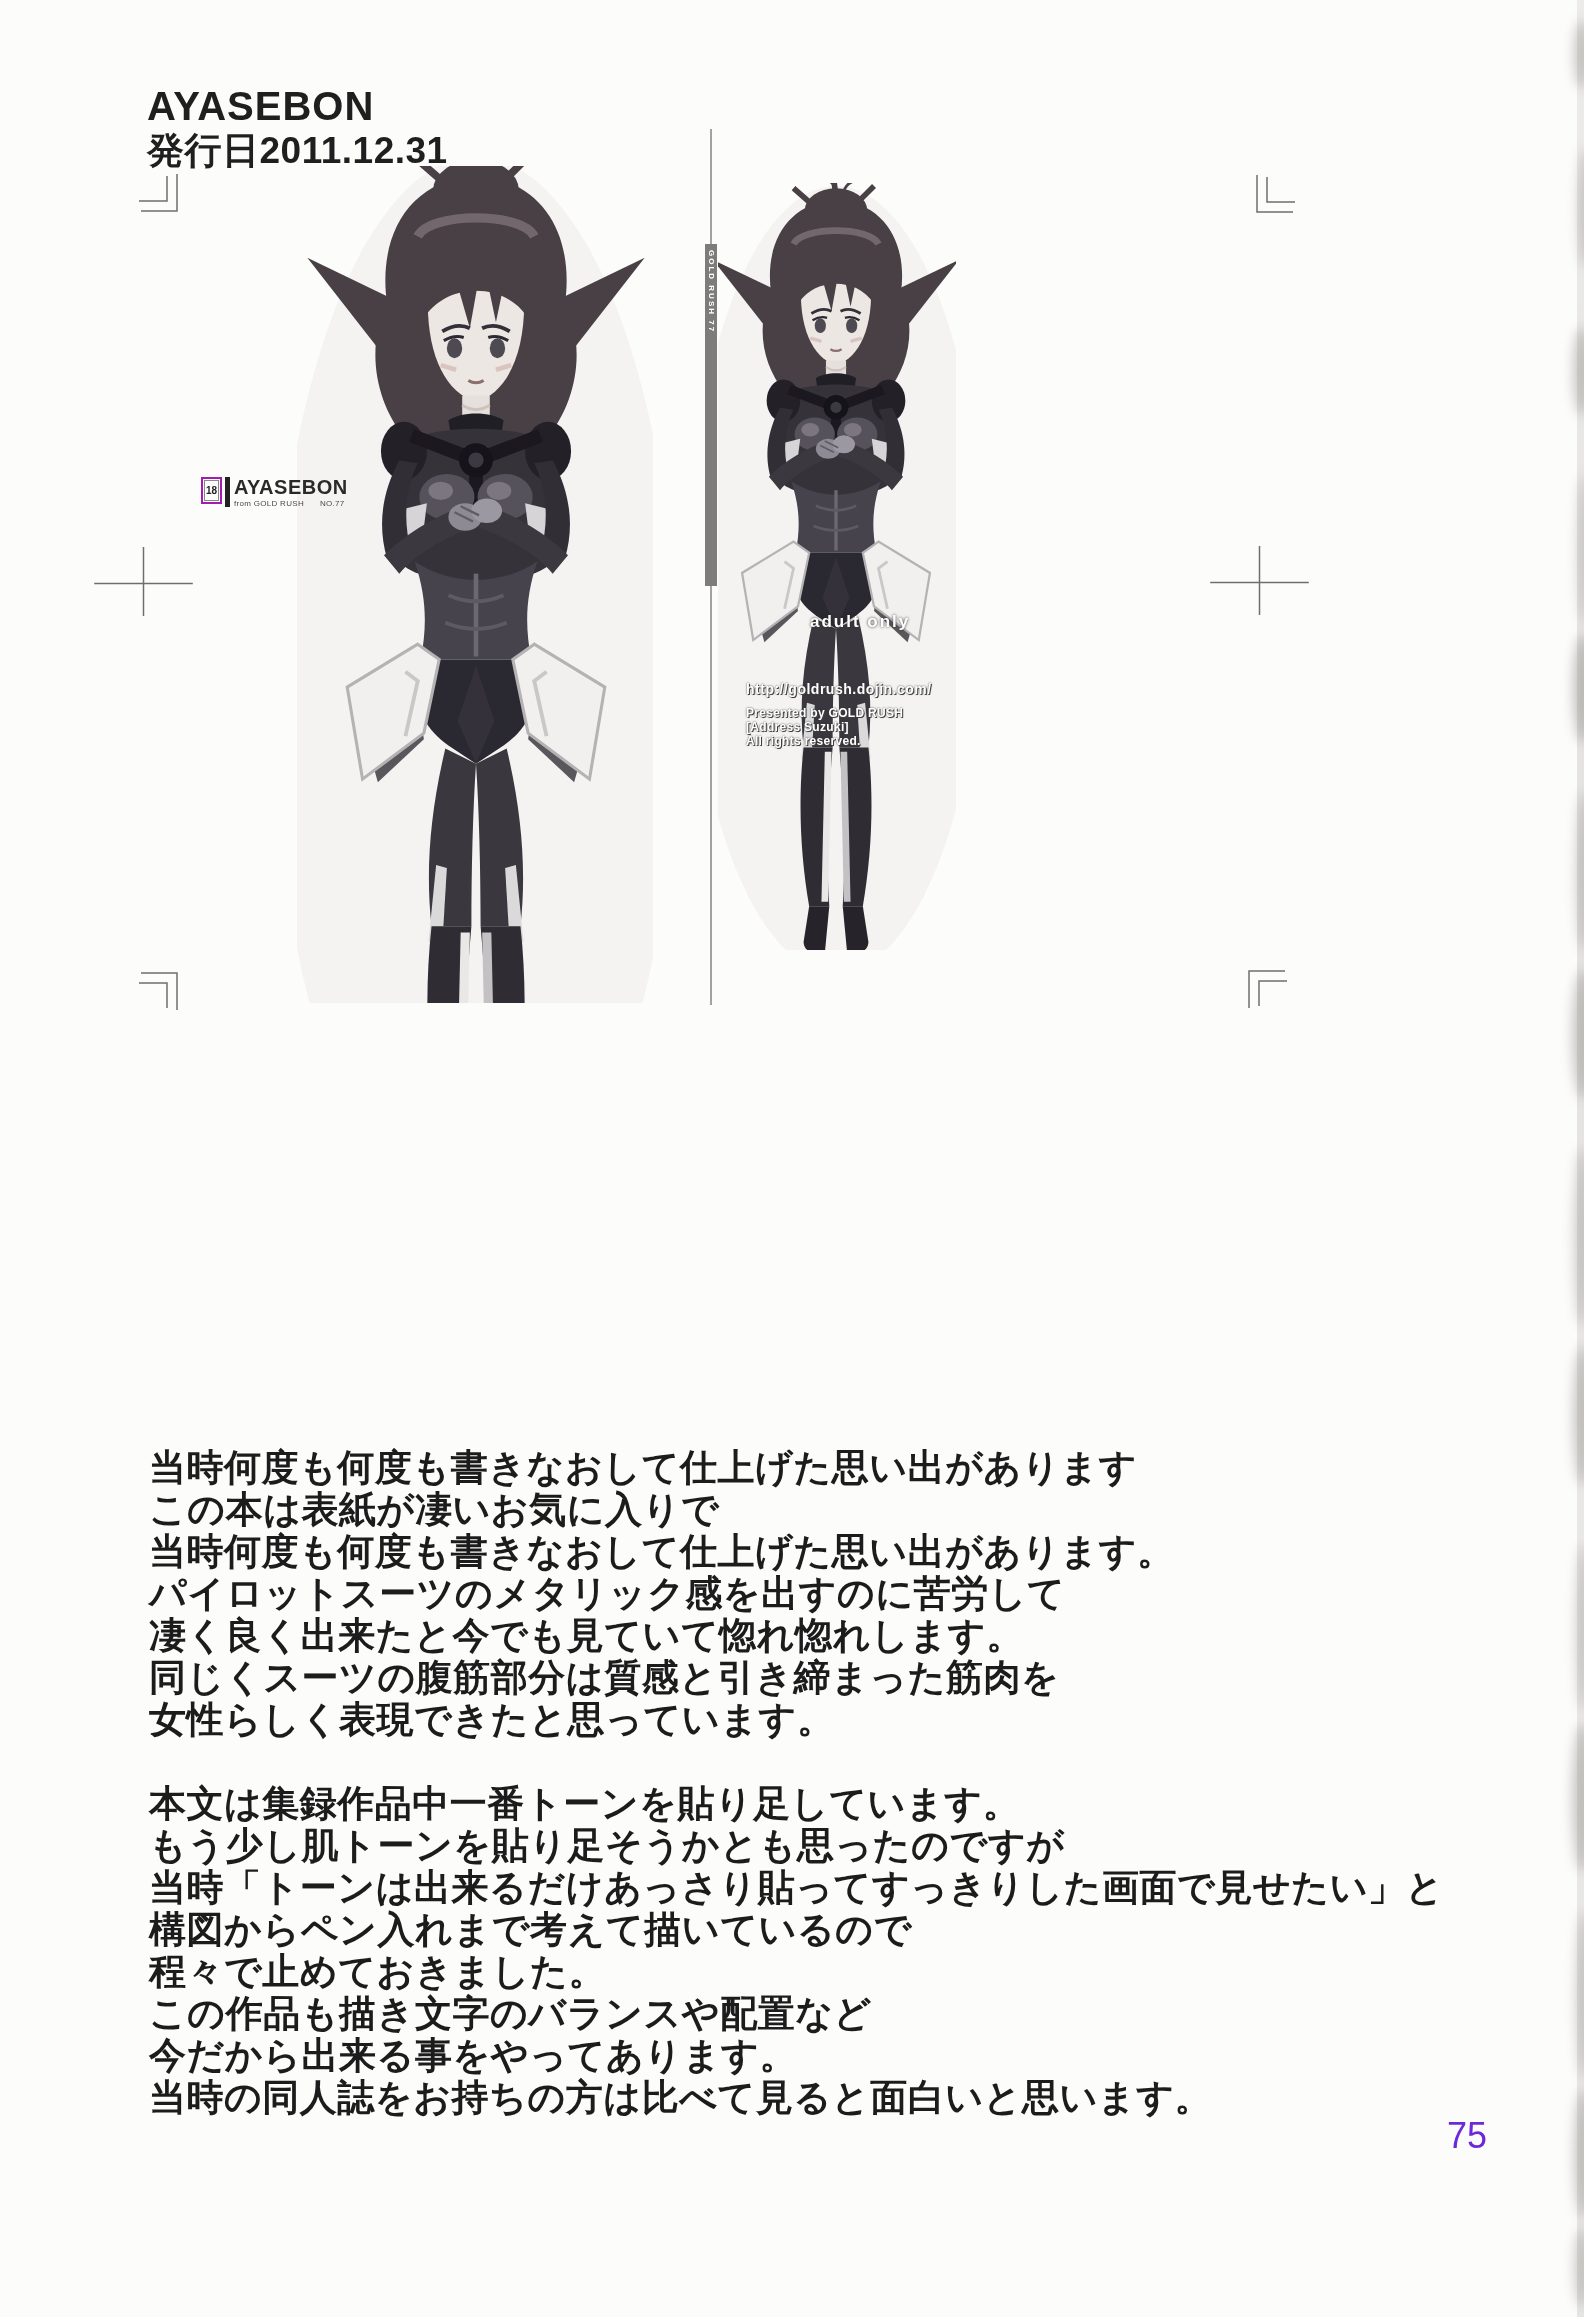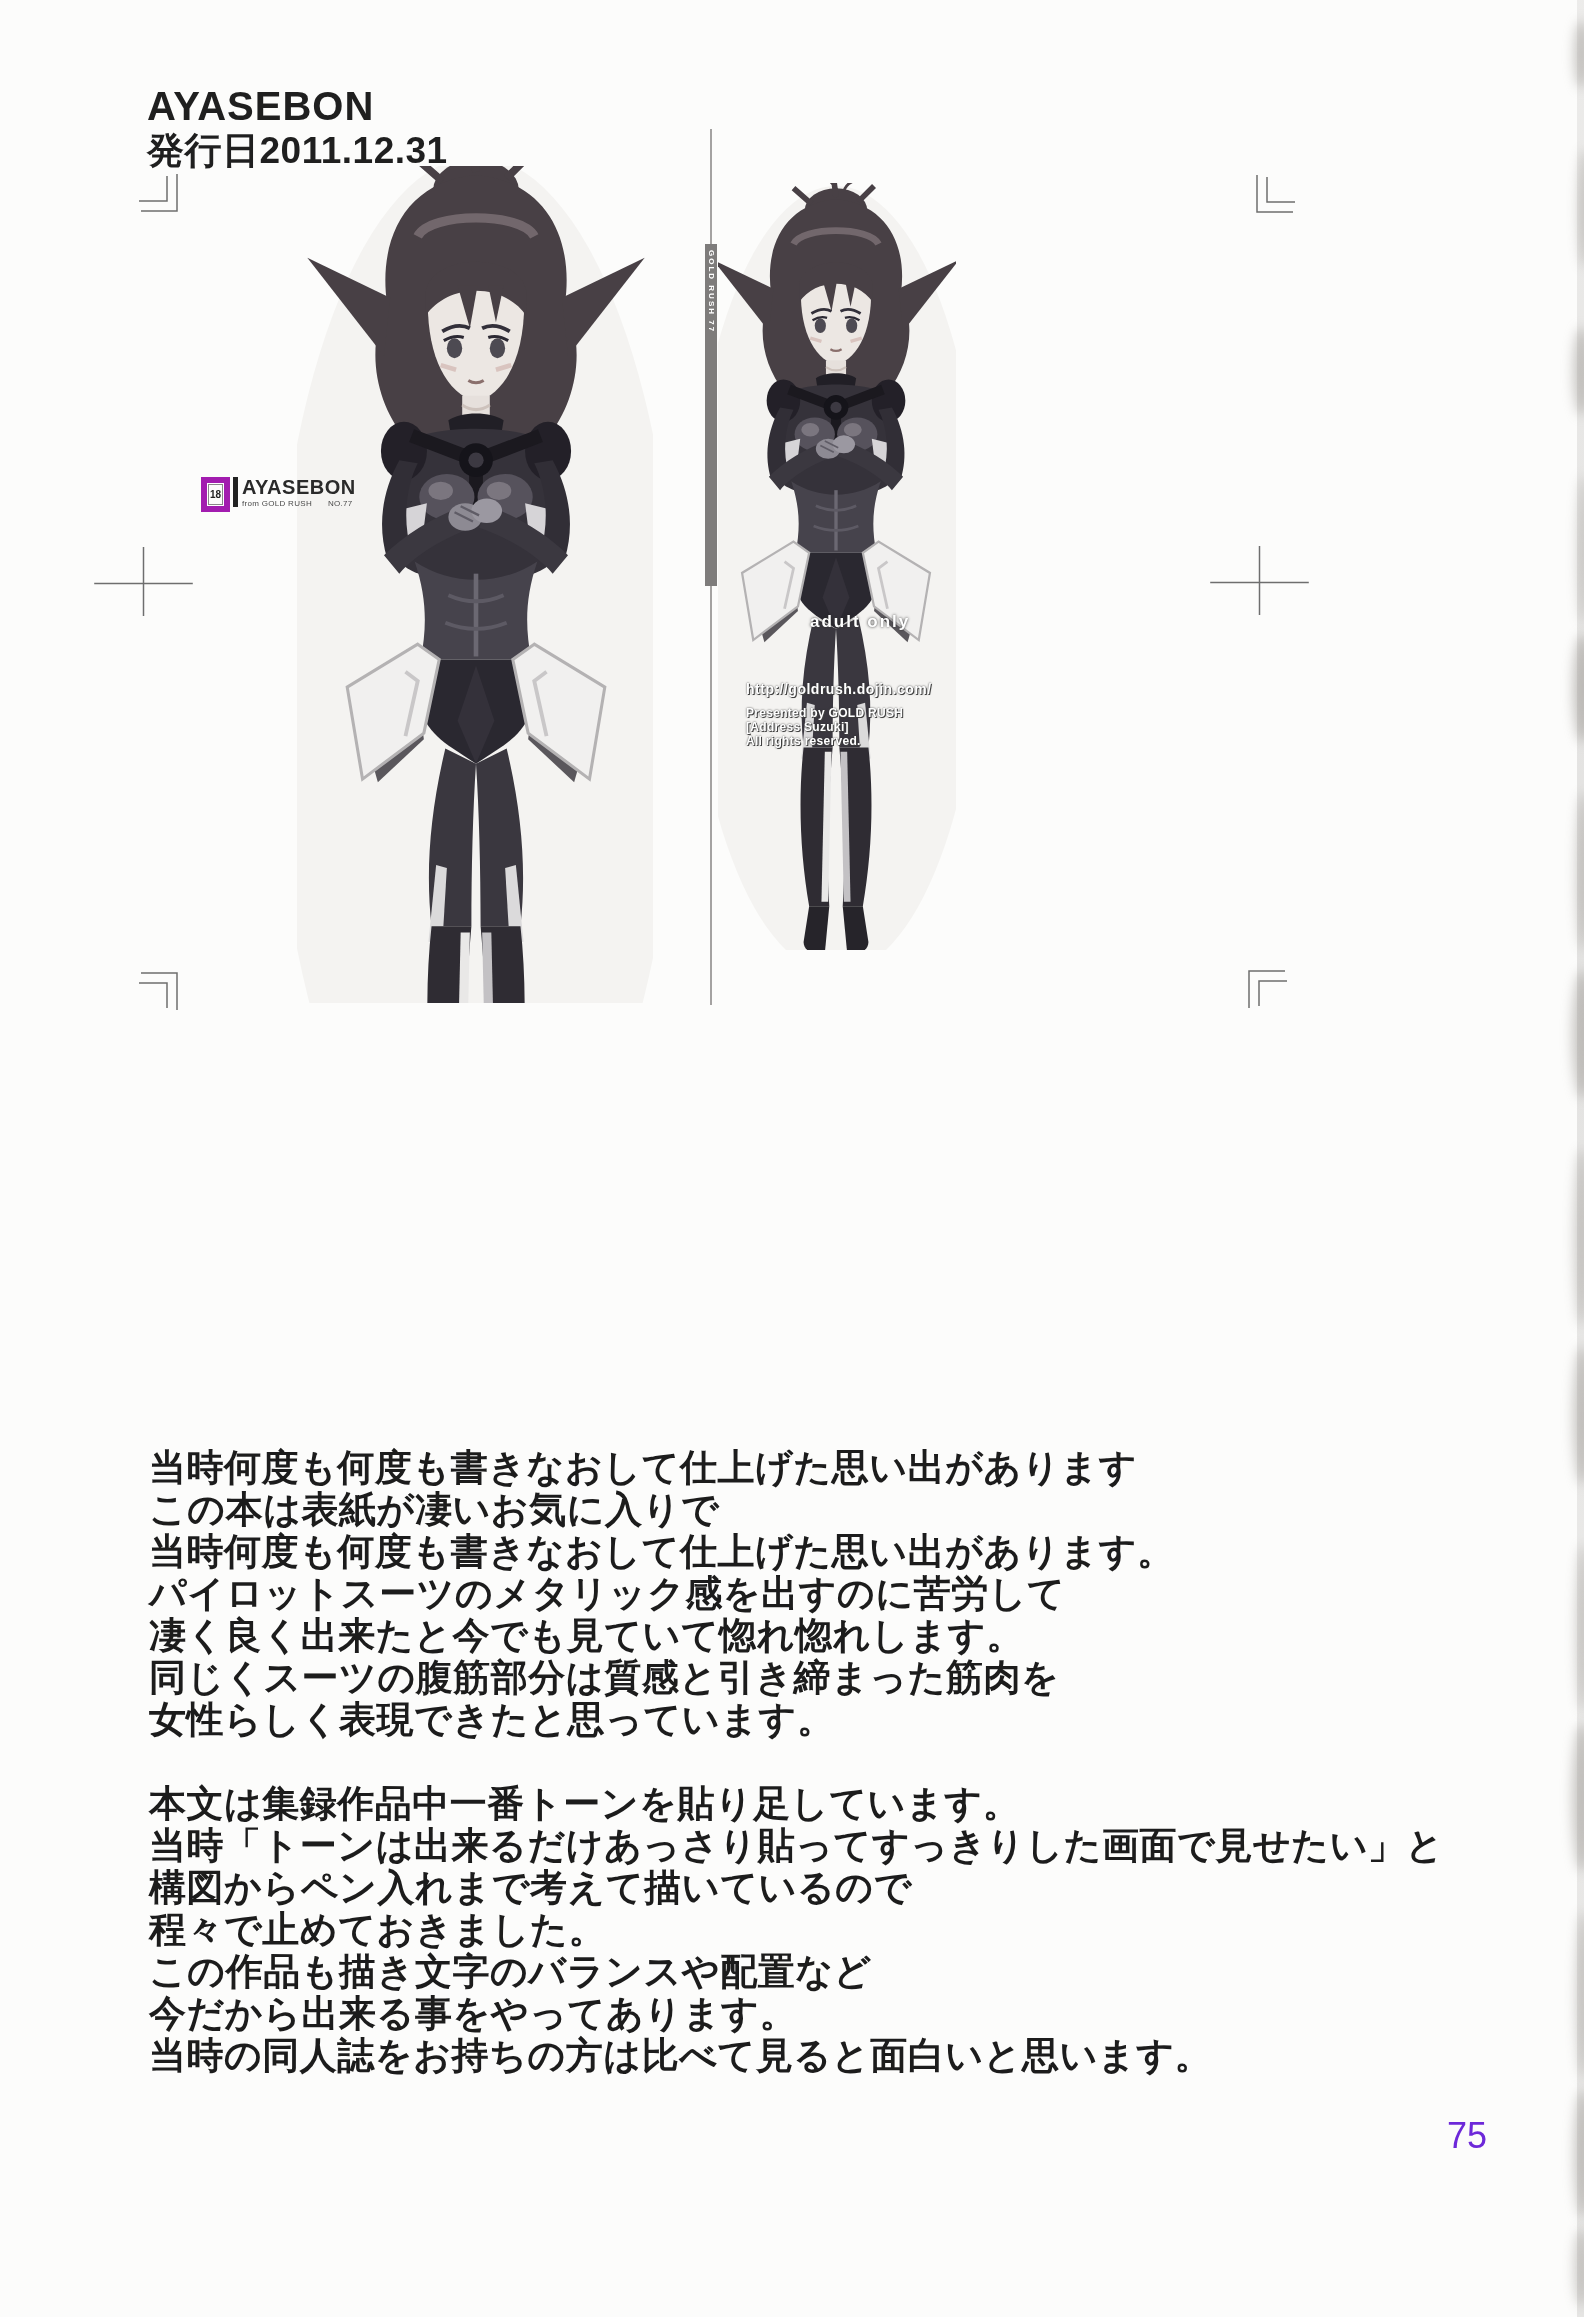--- a/index.html
+++ b/index.html
@@ -23,21 +23,21 @@
                   color:#ffffff;letter-spacing:2px;margin-top:6px;white-space:nowrap;}
 
   
   .cover{position:absolute;overflow:hidden;}
   .cover-left{left:297px;top:166px;width:356px;height:837px;}
   .cover-right{left:718px;top:183px;width:238px;height:767px;}
   .cover svg.fig{position:absolute;}
 
   
   .logo{position:absolute;left:201px;top:477px;display:flex;align-items:flex-start;}
-  .age-badge{width:17px;height:23px;border:6px solid #a21caf;box-shadow:inset 0 0 0 1px #fff,inset 0 0 0 2px #888;
+  .age-badge{width:17px;height:23px;border:2px solid #a21caf;box-shadow:inset 0 0 0 1px #fff,inset 0 0 0 2px #888;
              font-size:10px;font-weight:bold;display:flex;align-items:center;justify-content:center;color:#222;}
   .logo-bar{width:5px;height:30px;background:#222;margin:0 4px 0 3px;}
   .logo-text .logo-title{font-size:20px;font-weight:bold;letter-spacing:0.5px;line-height:20px;color:#2a2a2a;}
   .logo-sub{display:flex;gap:16px;font-size:8px;color:#4a4a4a;margin-top:2px;letter-spacing:0.3px;}
 
   
   .adult-label{position:absolute;left:92px;top:429px;font-size:17px;font-weight:bold;color:#fff;
                letter-spacing:2px;text-shadow:0 0 3px #2a2a2a;}
   .cover-url{position:absolute;left:28px;top:498px;font-size:14px;font-weight:bold;color:#fff;
              letter-spacing:0.5px;text-shadow:0 0 2px #333,1px 1px 0 #444;white-space:nowrap;}
@@ -211,20 +211,21 @@
       <div class="line">当時何度も何度も書きなおして仕上げた思い出があります</div>
       <div class="line">この本は表紙が凄いお気に入りで</div>
       <div class="line">当時何度も何度も書きなおして仕上げた思い出があります。</div>
       <div class="line">パイロットスーツのメタリック感を出すのに苦労して</div>
       <div class="line">凄く良く出来たと今でも見ていて惚れ惚れします。</div>
       <div class="line">同じくスーツの腹筋部分は質感と引き締まった筋肉を</div>
       <div class="line">女性らしく表現できたと思っています。</div>
     </div>
     <div class="para2">
       <div class="line">本文は集録作品中一番トーンを貼り足しています。</div>
+      <div class="line">もう少し肌トーンを貼り足そうかとも思ったのですが</div>
       <div class="line">当時「トーンは出来るだけあっさり貼ってすっきりした画面で見せたい」と</div>
       <div class="line">構図からペン入れまで考えて描いているので</div>
       <div class="line">程々で止めておきました。</div>
       <div class="line">この作品も描き文字のバランスや配置など</div>
       <div class="line">今だから出来る事をやってあります。</div>
       <div class="line">当時の同人誌をお持ちの方は比べて見ると面白いと思います。</div>
     </div>
   </div>
 
   <div class="page-number">75</div>

